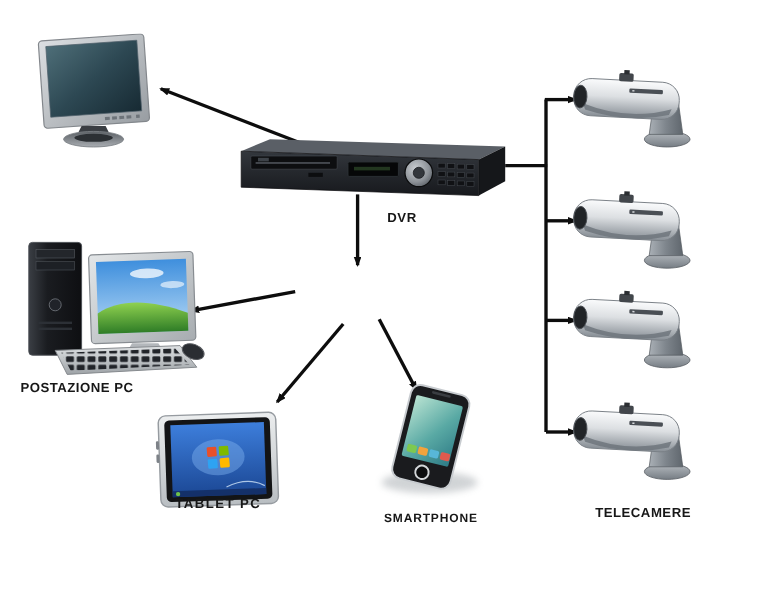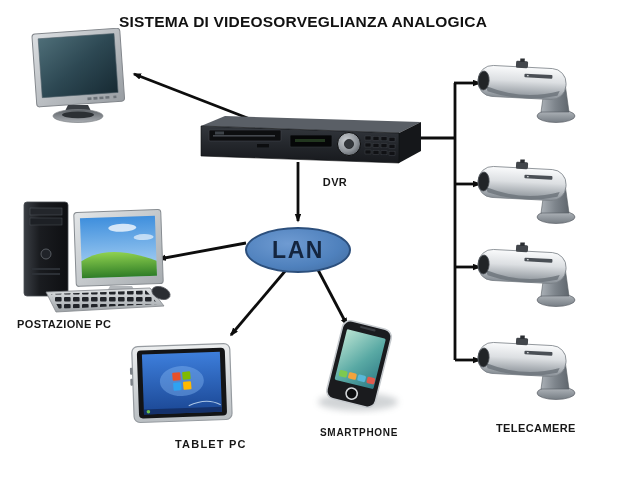--- a/index.html
+++ b/index.html
@@ -48,21 +48,20 @@
       <line x1="316" y1="266" x2="347" y2="325" marker-end="url(#ah)"></line>
       <line x1="421" y1="138" x2="456" y2="138"></line>
       <line x1="455" y1="83" x2="455" y2="360"></line>
       <line x1="454" y1="83" x2="480" y2="83" marker-end="url(#ah)"></line>
       <line x1="455" y1="184" x2="480" y2="184" marker-end="url(#ah)"></line>
       <line x1="455" y1="267" x2="480" y2="267" marker-end="url(#ah)"></line>
       <line x1="455" y1="360" x2="480" y2="360" marker-end="url(#ah)"></line>
     </g>
   </svg>
 
-  <div class="title">SISTEMA DI VIDEOSORVEGLIANZA ANALOGICA</div>
 
   <svg class="dev" style="left:28px;top:28px;" width="105" height="98" viewBox="0 0 105 98">
     <defs>
       <linearGradient id="mFrame" x1="0" y1="0" x2="1" y2="1">
         <stop offset="0" stop-color="#dcdfe2"></stop>
           <stop offset="1" stop-color="#989da2"></stop>
       </linearGradient>
       <linearGradient id="mScr" x1="0" y1="0" x2="1" y2="1">
         <stop offset="0" stop-color="#4e6e78"></stop>
           <stop offset=".5" stop-color="#2d4853"></stop>
@@ -124,23 +123,20 @@
         <rect x="192" y="35.2" width="6" height="4"></rect>
       <rect x="168" y="41" width="6" height="4"></rect>
         <rect x="176" y="41.4" width="6" height="4"></rect>
         <rect x="184" y="41.8" width="6" height="4"></rect>
         <rect x="192" y="42.2" width="6" height="4"></rect>
     </g>
     <rect x="18" y="22.5" width="9" height="3" fill="#3d4248"></rect>
   </svg>
   <div class="lbl" style="left:305px;top:176px;width:60px;text-align:center;font-size:11px;">DVR</div>
 
-  <div class="lan">
-    <span>LAN</span>
-  </div>
 
   <svg class="dev" style="left:18px;top:198px;" width="155" height="118" viewBox="0 0 155 118">
     <defs>
       <linearGradient id="twrG" x1="0" y1="0" x2="1" y2="0">
         <stop offset="0" stop-color="#3a3e44"></stop>
           <stop offset=".35" stop-color="#1a1c20"></stop>
           <stop offset="1" stop-color="#0e0f12"></stop>
       </linearGradient>
       <linearGradient id="slvG" x1="0" y1="0" x2="1" y2="1">
         <stop offset="0" stop-color="#e3e6e8"></stop>
@@ -204,21 +200,21 @@
         <rect x="45" y="34" width="8" height="8" rx="1" fill="#e8502a"></rect>
         <rect x="55" y="34" width="8" height="8" rx="1" fill="#7fba00"></rect>
         <rect x="45" y="44" width="8" height="8" rx="1" fill="#2ea3f2"></rect>
         <rect x="55" y="44" width="8" height="8" rx="1" fill="#ffb900"></rect>
       </g>
       <path d="M60 68 Q 78 60 92 68" stroke="#cfe3f8" stroke-width="1" fill="none" opacity="0.8"></path>
       <rect x="15" y="70" width="78" height="5" fill="#142f66" opacity="0.92"></rect>
       <circle cx="19.5" cy="72.5" r="1.8" fill="#6fc24a"></circle>
     </g>
   </svg>
-  <div class="lbl" style="left:146px;top:438px;letter-spacing:1.2px;margin-left:29px;">TABLET PC</div>
+  <div class="lbl" style="left:146px;top:414px;letter-spacing:1.2px;">TABLET PC</div>
 
   <svg class="dev" style="left:306px;top:318px;" width="110" height="98" viewBox="0 0 110 98">
     <defs>
       <linearGradient id="phScr" x1="0" y1="0" x2="1" y2="1">
         <stop offset="0" stop-color="#b9e3d2"></stop>
           <stop offset=".55" stop-color="#59a9a4"></stop>
           <stop offset="1" stop-color="#2e7b86"></stop>
       </linearGradient>
       <filter id="softBlur" x="-40%" y="-40%" width="180%" height="180%">
         <feGaussianBlur stdDeviation="3"></feGaussianBlur>

